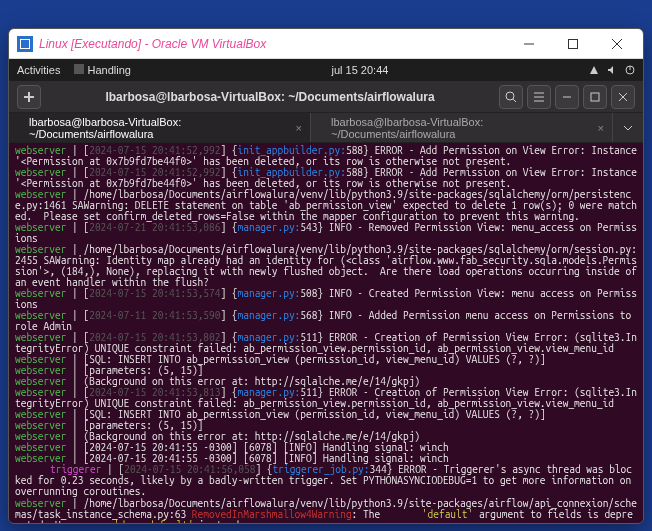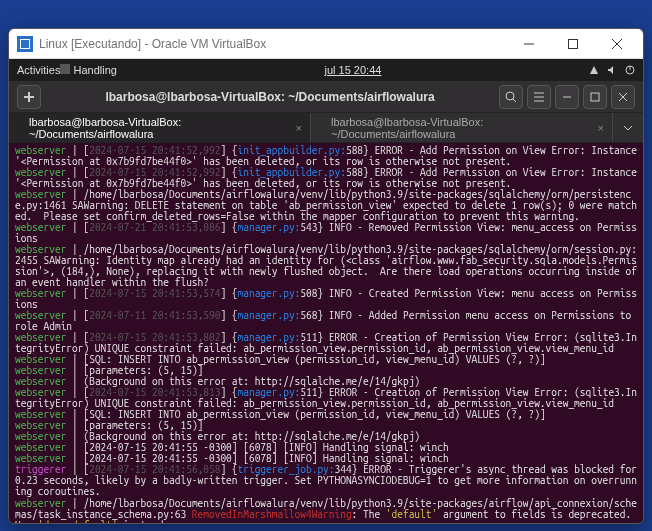--- a/index.html
+++ b/index.html
@@ -18,39 +18,40 @@
   border-radius: 6px;
   box-shadow: 0 8px 24px rgba(0,0,0,0.4);
   display: flex; flex-direction: column;
   overflow: hidden;
 }
 .titlebar {
   height: 30px;
   background: #ffffff;
   display: flex; align-items: center;
   padding: 0 4px 0 8px;
-  color: #737373;
+  color: #ec4899;
   font-size: 12px;
   border-bottom: 1px solid #ddd;
+  font-style: italic;
 }
 .titlebar .icon { width: 16px; height: 16px; margin-right: 6px; }
 .titlebar .title { flex: 1; }
 .titlebar .wbtn {
   width: 44px; height: 28px;
   display: flex; align-items: center; justify-content: center;
   color: #333;
 }
 .gnome-bar {
   height: 22px; background: #1d1d1d;
   display: flex; align-items: center;
   color: #ddd; font-size: 11px;
   padding: 0 8px;
 }
-.gnome-bar .left { display: flex; }
-.gnome-bar .center { flex: 1; text-align: center; text-decoration: underline; }
+.gnome-bar .left { display: flex; gap: 14px; }
+.gnome-bar .center { flex: 1; text-align: center; }
 .gnome-bar .right { display: flex; gap: 8px; align-items: center; }
 .gnome-bar .tray-icon { width: 10px; height: 10px; }
 .term-chrome {
   height: 32px; background: #302e30;
   display: flex; align-items: center;
   padding: 0 8px; gap: 4px;
   border-bottom: 1px solid #222;
 }
 .term-chrome .crumb {
   flex: 1; text-align: center;
@@ -91,24 +92,24 @@
   font-family: 'Ubuntu Mono', 'DejaVu Sans Mono', monospace;
   font-size: 10.2px;
   line-height: 1.08;
   color: #eee;
   white-space: pre-wrap;
   word-break: break-all;
 }
 .c-app   { color: #4fc04f; text-align: right; }
 .c-date  { color: #5a5a5a; text-align: center; }
 .c-mgr   { color: #2a8af0; }
-.c-trig  { color: #d94fd9; }
+.c-trig  { color: #d94fd9; margin-left: 35px; }
 .c-red   { color: #d2342c; }
 .c-white { color: #eee; }
-.c-ylw   { color: #d2d24a; }
+.c-ylw   { color: #d2d24a; margin-left: 36px; }
 </style>
 </head>
 <body>
 
 <div class="vm-window">
 
   <div class="titlebar">
     <svg class="icon" viewBox="0 0 16 16">
       <rect width="16" height="16" fill="#2a6fc9"></rect>
         <path d="M3 3h10v10H3z" fill="#fff"></path>

